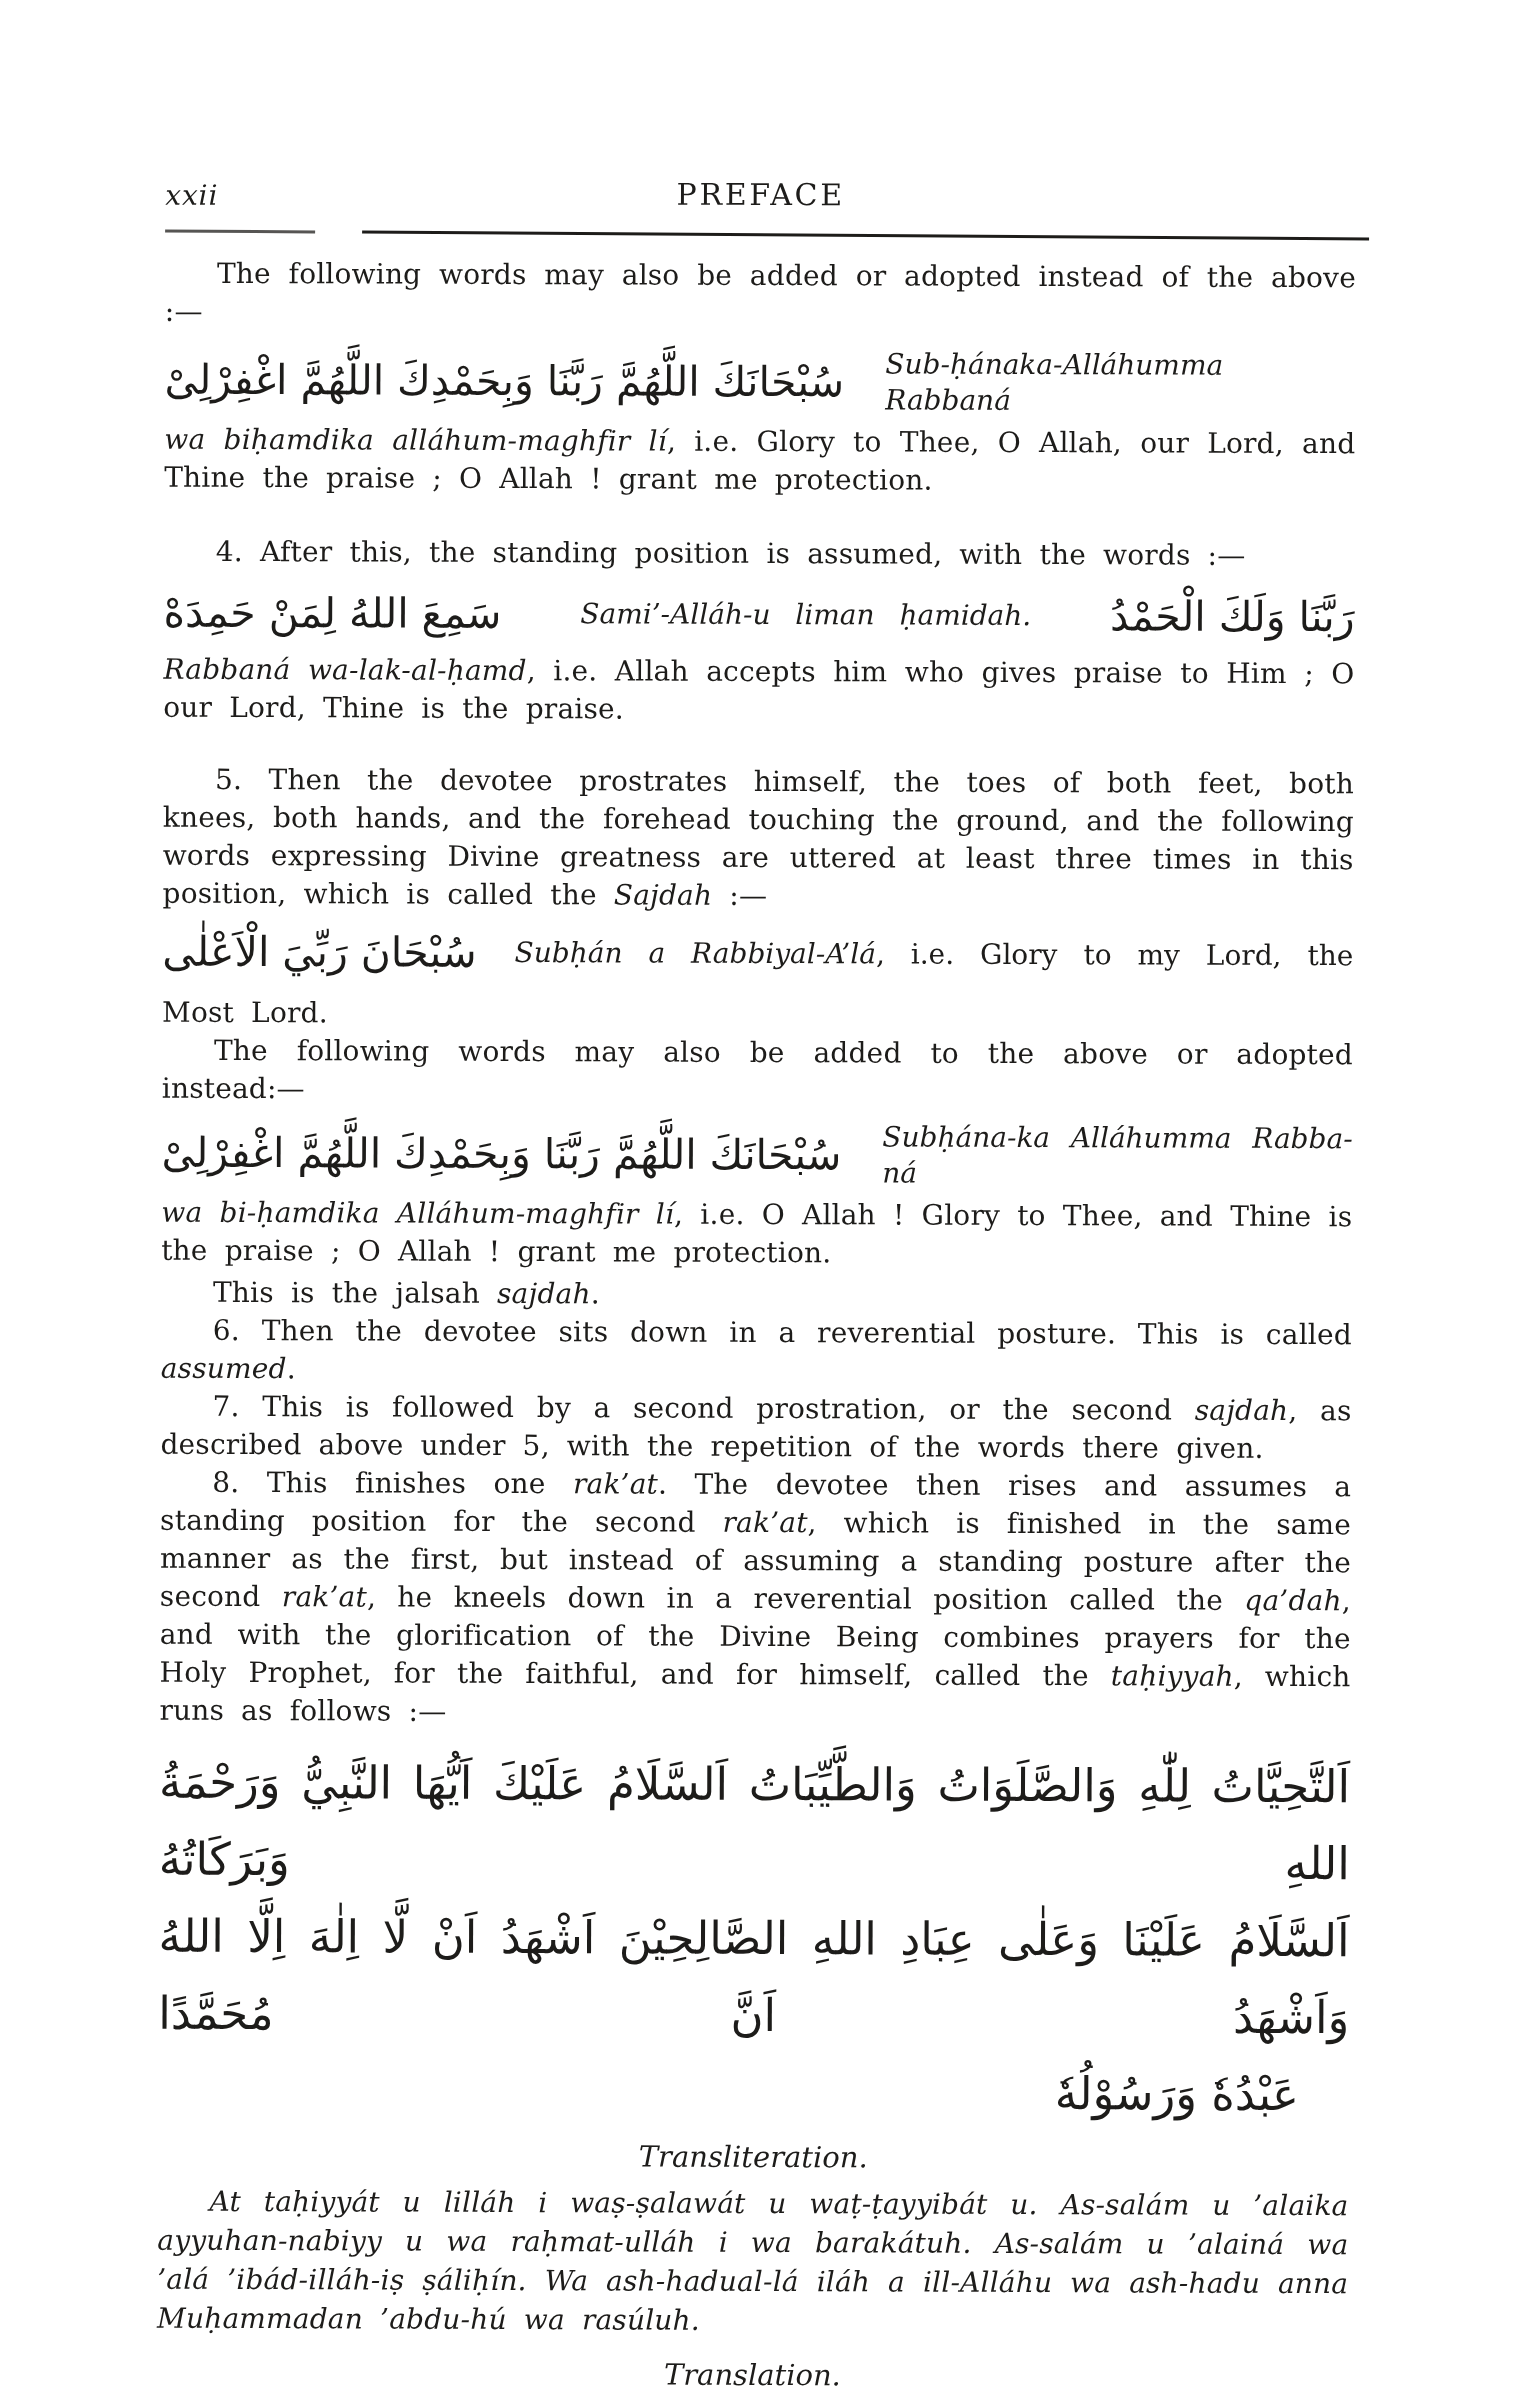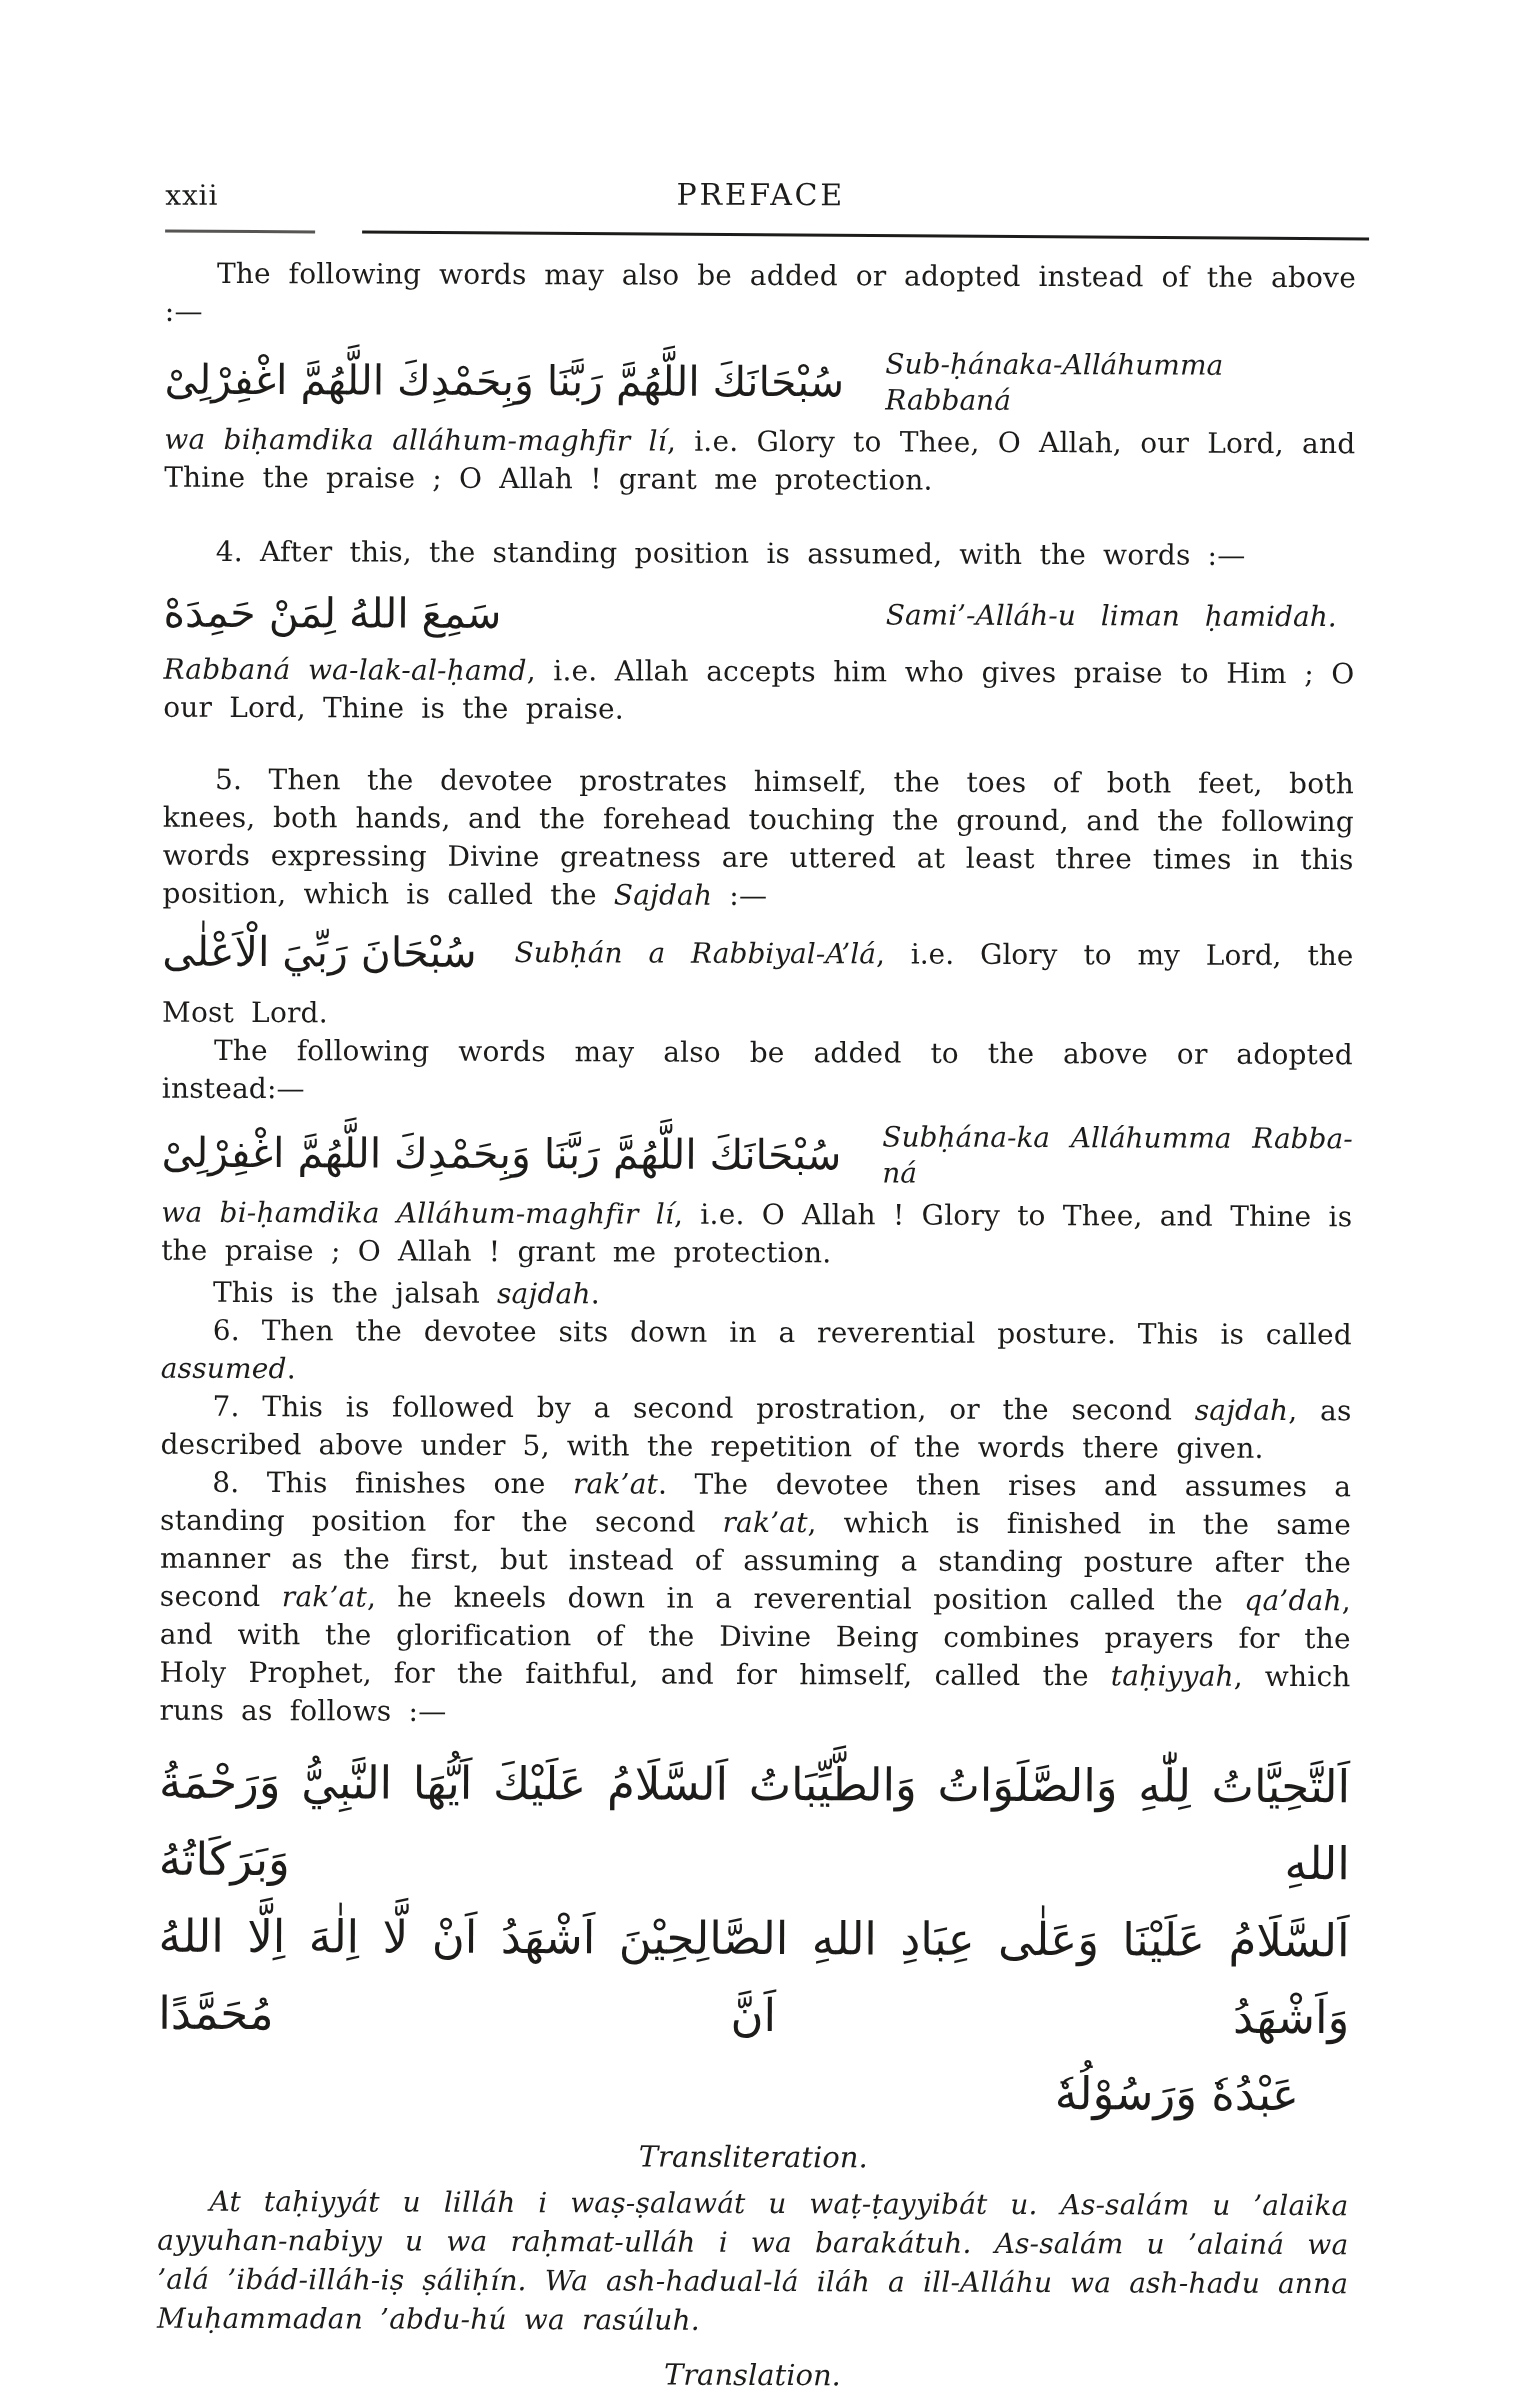--- a/index.html
+++ b/index.html
@@ -16,21 +16,21 @@
     width: 1538px;
     height: 2401px;
     padding: 177px 181px 0 166px;
     transform: rotate(0.22deg);
     transform-origin: 50% 0;
   }
   
   .pageheader { position: relative; height: 39px; }
   .pagenum {
     position: absolute; left: 0; top: 3.6px;
-    font-size: 28px; letter-spacing: 0.9px;
+    font-size: 28px; letter-spacing: 0.9px; font-style: italic;
   }
   .pagetitle {
     display: block; text-align: center;
     font-size: 30px; letter-spacing: 2.7px;
   }
   .rule { display: flex; align-items: center; margin-top: 14.3px; height: 5.4px; }
   .rule-a { width: 150px; height: 2.7px; background: var(--ink, #222); opacity: .75; transform: rotate(0.12deg); }
   .rule-gap { width: 47px; }
   .rule-b { flex: 1; height: 2.7px; background: var(--ink, #222); transform: rotate(0.18deg); transform-origin: left center; margin-right: -12.5px; }
   
@@ -117,20 +117,21 @@
     <span class="caption caption-stretch">Sub-ḥánaka-Alláhumma Rabbaná</span>
   </div>
 
   <p class="body mt6"><i>wa biḥamdika alláhum-maghfir lí</i><span>, i.e. Glory to Thee, O Allah, our Lord, and Thine the praise ; O Allah ! grant me protection.</span></p>
 
   <p class="body indent mt40"><span>4. After this, the standing position is assumed, with the words :—</span></p>
 
   <div class="arabic-row row-sami mt10">
     <span class="arabic">سَمِعَ اللهُ لِمَنْ حَمِدَهْ</span>
     <span class="caption caption-mid">Sami’-Alláh-u liman ḥamidah.</span>
+    <span class="arabic">رَبَّنَا وَلَكَ الْحَمْدُ</span>
   </div>
 
   <p class="body mt6"><i>Rabbaná wa-lak-al-ḥamd</i><span>, i.e. Allah accepts him who gives praise to Him ; O our Lord, Thine is the praise.</span></p>
 
   <p class="body indent mt38"><span>5. Then the devotee prostrates himself, the toes of both feet, both knees, both hands, and the forehead touching the ground, and the following words expressing Divine greatness are uttered at least three times in this position, which is called the </span><i>Sajdah</i><span> :—</span></p>
 
   <div class="arabic-row mt6">
     <span class="arabic">سُبْحَانَ رَبِّيَ الْاَعْلٰى</span>
     <span class="mix-stretch"><i>Subḥán a Rabbiyal-A’lá</i><span>, i.e. Glory to my Lord, the</span></span>
   </div>

